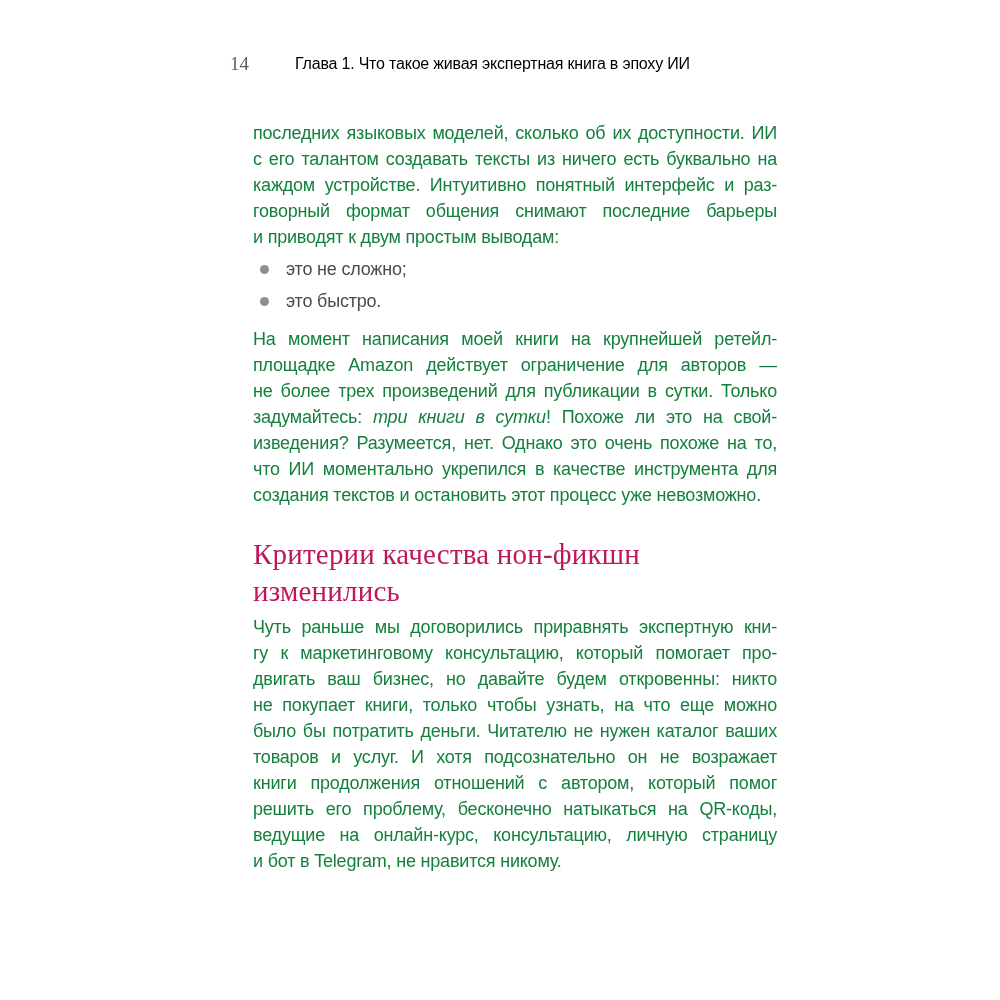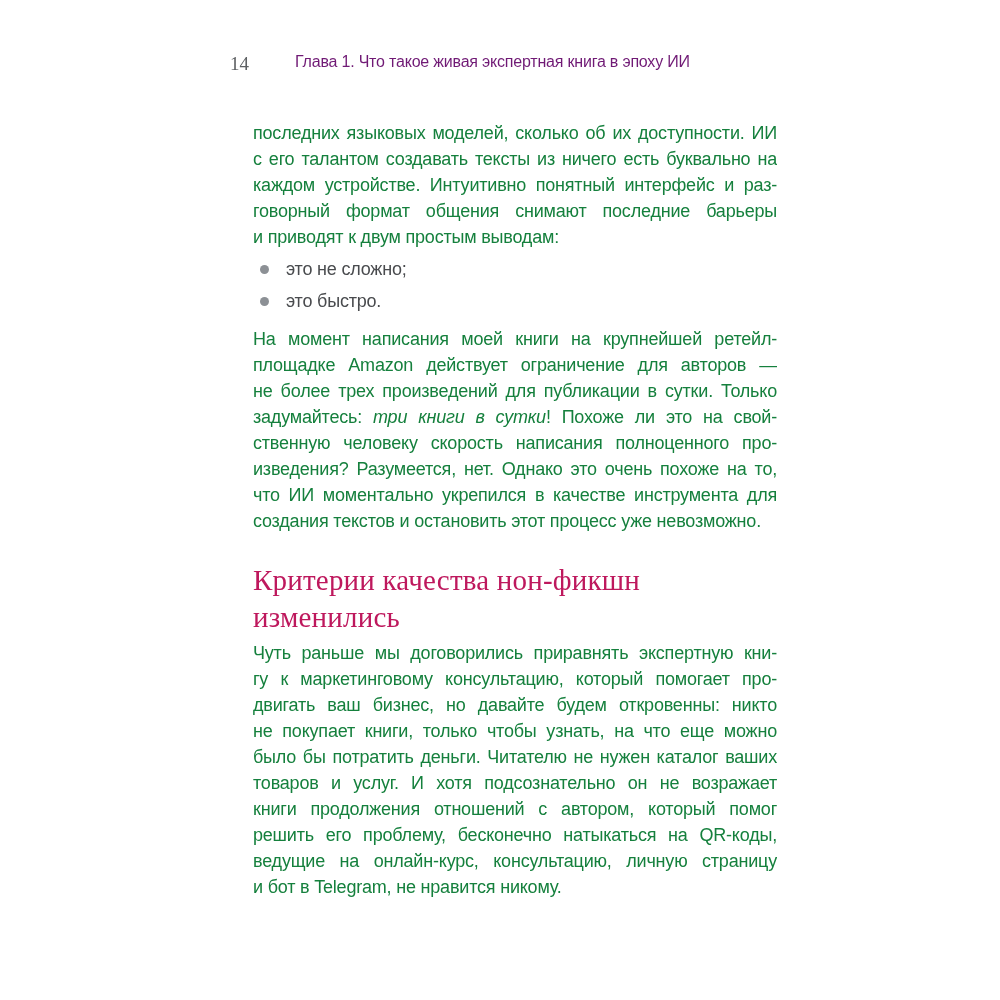--- a/index.html
+++ b/index.html
@@ -10,33 +10,33 @@
     height: 1000px;
     background: #ffffff;
     overflow: hidden;
     font-family: "Liberation Sans", sans-serif;
   }
   .running-head {
     position: absolute;
     top: 53px;
     left: 230px;
     display: flex;
-    align-items: flex-start;
+    align-items: center;
     color: #73767a;
   }
   .page-num {
     font-family: "Liberation Serif", serif;
     font-size: 19px;
     color: #5d6063;
   }
   .chapter-title {
     margin-left: 46px;
     font-size: 16px;
     letter-spacing: -0.2px;
-    color: #701a75;
+    color: #000000;
     white-space: nowrap;
   }
   .column {
     position: absolute;
     left: 253px;
     top: 0;
     width: 524px;
   }
   .para { color: #15803d; font-size: 18px; letter-spacing: -0.2px; }
   .line {
@@ -100,21 +100,20 @@
       </div>
       <ul class="bullets">
         <li class="bullet-item"><span class="dot"></span><span class="bullet-text">это не сложно;</span></li>
         <li class="bullet-item"><span class="dot"></span><span class="bullet-text">это быстро.</span></li>
       </ul>
       <div class="para para-2">
         <div class="line">На момент написания моей книги на крупнейшей ретейл-</div>
         <div class="line">площадке Amazon действует ограничение для авторов —</div>
         <div class="line">не более трех произведений для публикации в сутки. Только</div>
         <div class="line">задумайтесь: <em>три книги в сутки</em>! Похоже ли это на свой-</div>
-        <div class="line">ственную человеку скорость написания полноценного про-</div>
         <div class="line">изведения? Разумеется, нет. Однако это очень похоже на то,</div>
         <div class="line">что ИИ моментально укрепился в качестве инструмента для</div>
         <div class="line line-last">создания текстов и остановить этот процесс уже невозможно.</div>
       </div>
       <h2 class="heading">
         <div class="heading-line">Критерии качества нон-фикшн</div>
         <div class="heading-line">изменились</div>
       </h2>
       <div class="para para-3">
         <div class="line">Чуть раньше мы договорились приравнять экспертную кни-</div>

